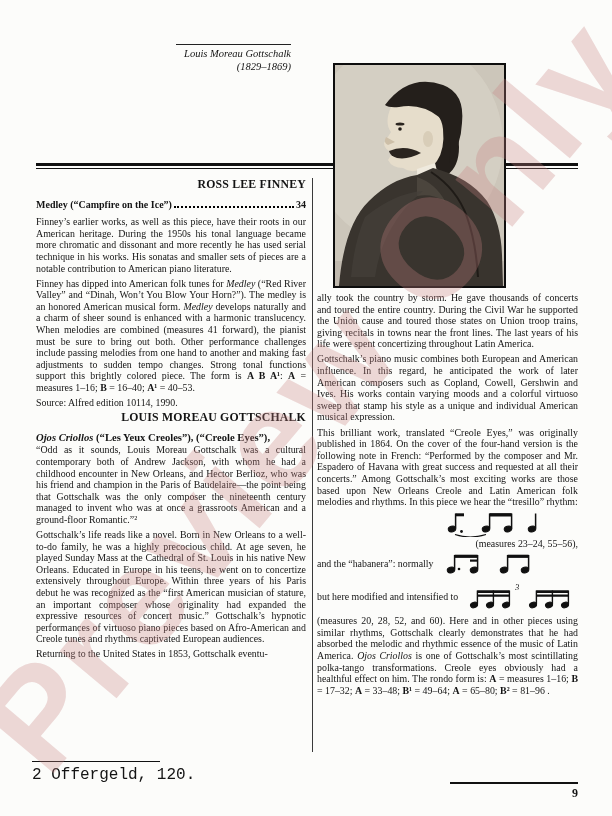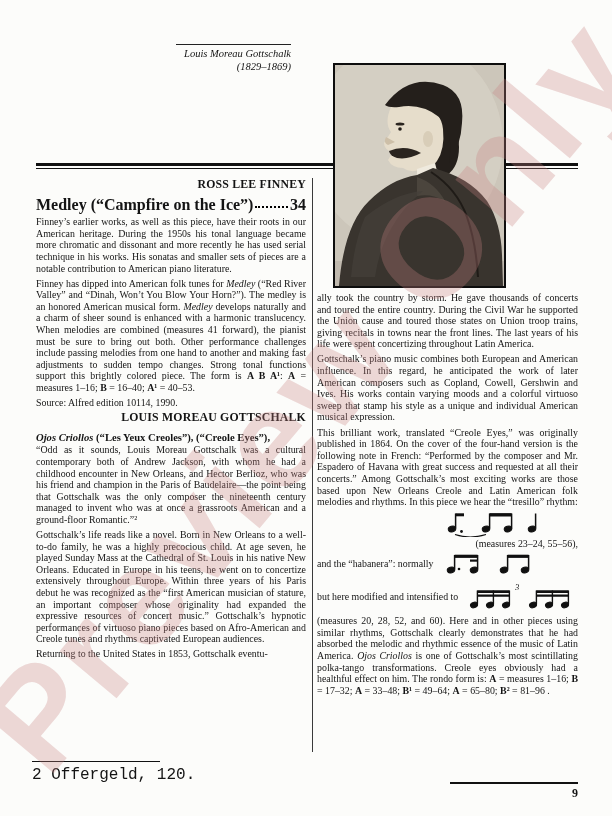--- a/index.html
+++ b/index.html
@@ -26,21 +26,21 @@
   .photo{position:absolute;left:333px;top:63px;width:173px;height:225px;
     border:2px solid #0d0d0d;box-sizing:border-box;background:#c9c3b8;z-index:2;}
   .photo svg{display:block;width:100%;height:100%;}
 
   
   .col{position:absolute;font-size:9.9px;line-height:11.6px;text-align:justify;z-index:1;}
   #col-left{left:36px;top:177px;width:270px;height:583px;overflow:hidden;}
   #col-right{left:317px;top:292px;width:261px;height:472px;overflow:hidden;}
   .col p{margin:0 0 3.5px;}
   h2.sect{font-size:11.8px;font-weight:bold;letter-spacing:.2px;margin:2px 0 8px;text-align:right;}
-  .entry{font-weight:bold;font-size:16px;display:flex;align-items:flex-end;margin:0 0 6px;}
+  .entry{font-weight:bold;font-size:10px;display:flex;align-items:flex-end;margin:0 0 6px;}
   .entry .etitle{white-space:nowrap;}
   .leader{flex:1;border-bottom:2px dotted #000;margin:0 2px 2.5px;}
   .pg{font-weight:bold;}
   .e2l1{font-weight:bold;font-size:10.6px;text-align:left;margin-bottom:1px;}
   .i{font-style:italic;margin-top:24px;} .b{font-weight:bold;} .bi{font-weight:bold;font-style:italic;}
   .src{margin:0 0 10px;text-align:left;}
   .src2{margin-top:5px;text-align:left;}
 
   
   .fig-end{display:flex;justify-content:flex-end;padding-right:34px;margin:0;}

